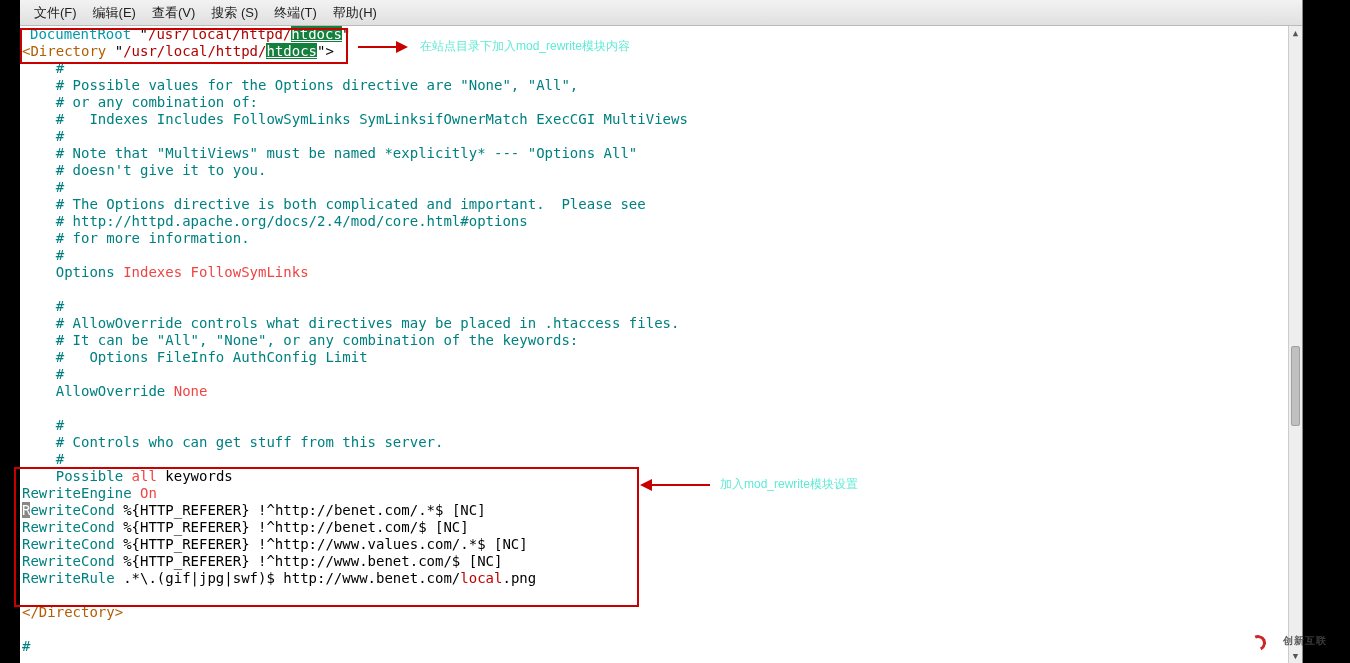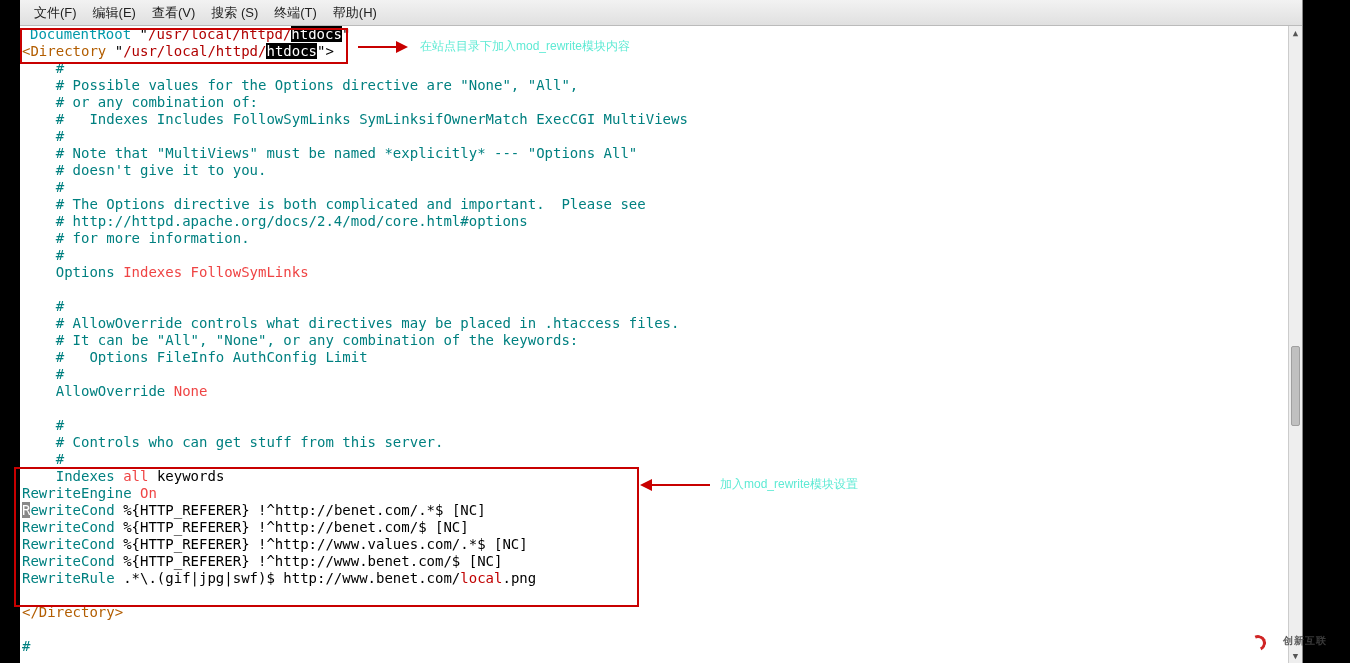--- a/index.html
+++ b/index.html
@@ -74,21 +74,21 @@
     display:flex; align-items:center; justify-content:center;
     font-size:9px; color:#555;
   }
   .scroll-arrow-up { top: 0; }
   .scroll-arrow-down { bottom: 0; }
   
   .kw-teal { color: #008080; }
   .kw-red { color: #b00000; }
   .kw-pink { color: #ef4444; }
   .err { color: #c00000; }
-  .hl { background: #000000; color: #fff; }
+  .hl { background: #15803d; color: #fff; text-decoration: underline; }
   .cursor-box { background: #888; color: #fff; }
   .docroot { color: #0099aa; margin-left: 8px; }
   .tag { color: #b25d00; }
   
   .redbox {
     position: absolute;
     border: 2px solid #c80000;
     pointer-events: none;
   }
   .arrow {
@@ -179,21 +179,21 @@
 <span class="kw-teal">    #</span>
 <span class="kw-teal">    # AllowOverride controls what directives may be placed in .htaccess files.</span>
 <span class="kw-teal">    # It can be "All", "None", or any combination of the keywords:</span>
 <span class="kw-teal">    #   Options FileInfo AuthConfig Limit</span>
 <span class="kw-teal">    #</span>
 <span class="kw-teal">    AllowOverride</span><span class="kw-pink"> None</span>
 <span></span>
 <span class="kw-teal">    #</span>
 <span class="kw-teal">    # Controls who can get stuff from this server.</span>
 <span class="kw-teal">    #</span>
-<span class="kw-teal">    Indexes </span><span class="kw-pink">all</span><span> keywords</span>
+<span class="kw-teal">    Possible </span><span class="kw-pink">all</span><span> keywords</span>
 <span class="kw-teal">RewriteEngine</span><span class="kw-pink"> On</span>
 <span class="cursor-box">R</span><span class="kw-teal">ewriteCond</span><span> %{HTTP_REFERER} !^http://benet.com/.*$ [NC]</span>
 <span class="kw-teal">RewriteCond</span><span> %{HTTP_REFERER} !^http://benet.com/$ [NC]</span>
 <span class="kw-teal">RewriteCond</span><span> %{HTTP_REFERER} !^http://www.values.com/.*$ [NC]</span>
 <span class="kw-teal">RewriteCond</span><span> %{HTTP_REFERER} !^http://www.benet.com/$ [NC]</span>
 <span class="kw-teal">RewriteRule</span><span> .*\.(gif|jpg|swf)$ http://www.benet.com/</span><span class="err">local</span><span>.png</span>
 <span></span>
 <span class="tag">&lt;/Directory&gt;</span>
 <span></span>
 <span class="kw-teal">#</span></div>

